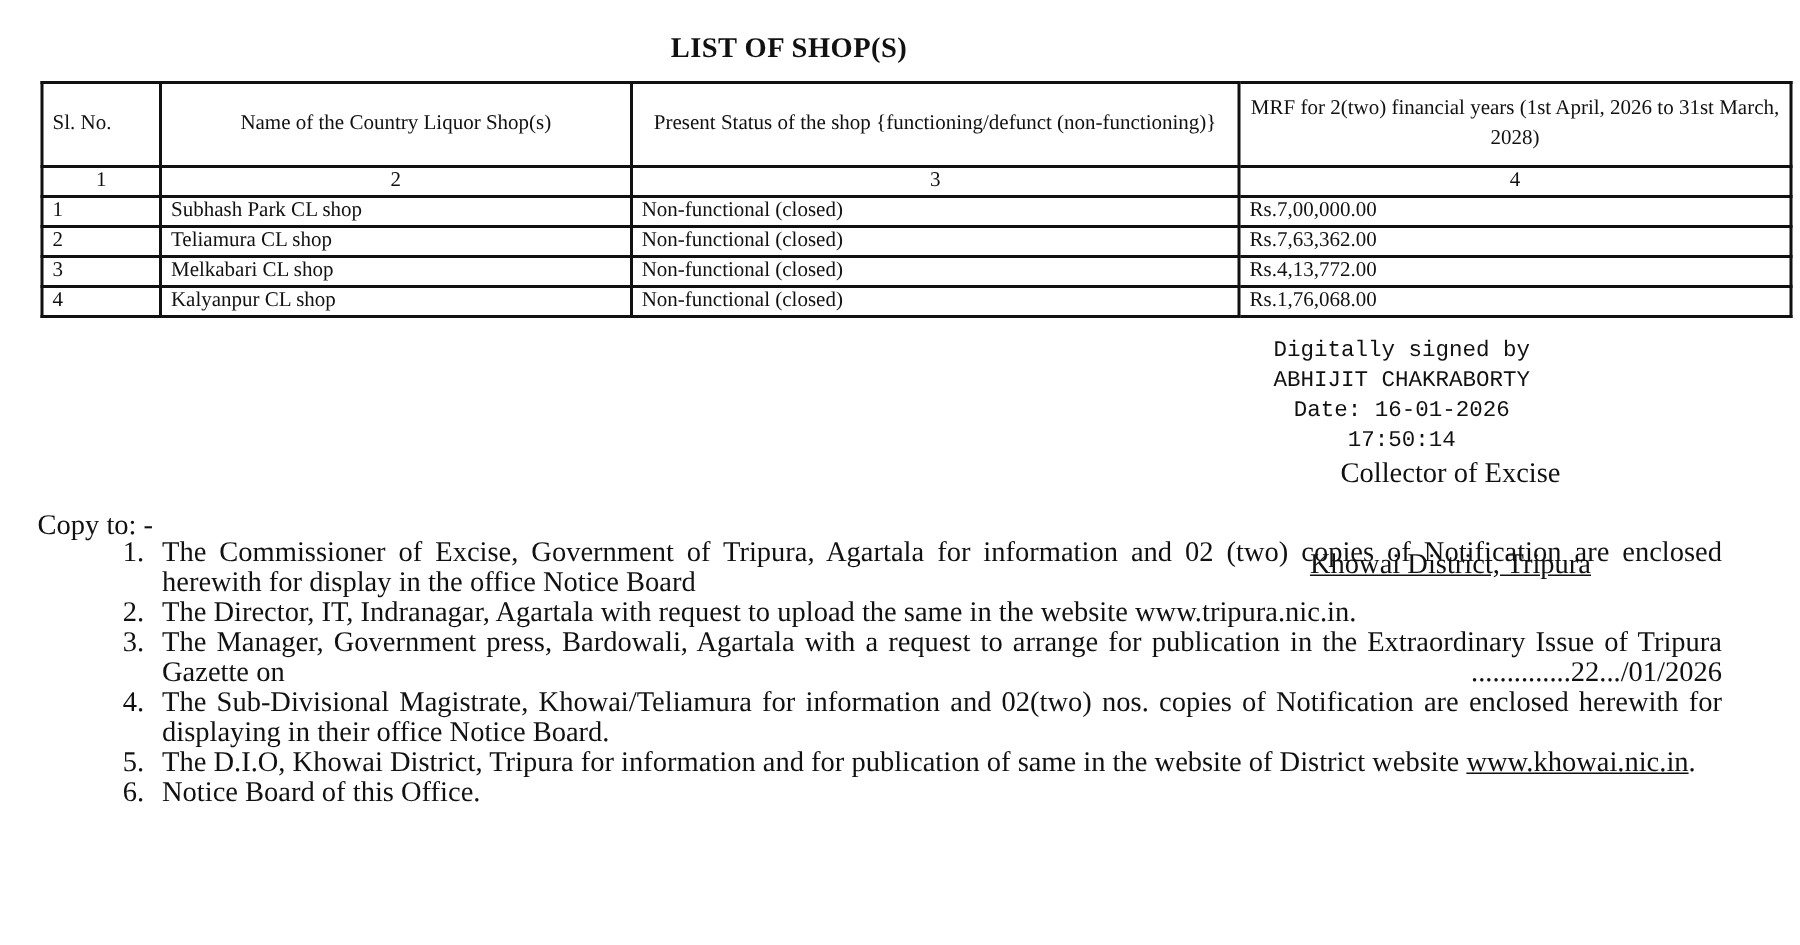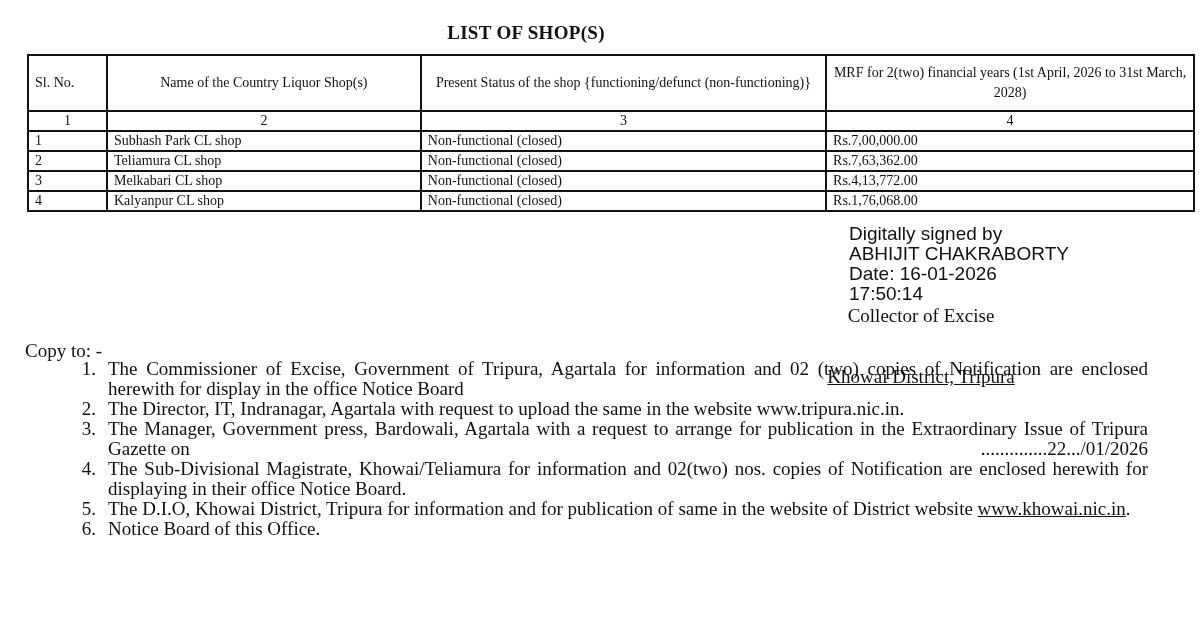--- a/index.html
+++ b/index.html
@@ -4,22 +4,22 @@
 <style>
   html, body { margin:0; padding:0; }
   body { width:1200px; height:630px; background:#ffffff; color:#111; font-family:"Liberation Serif","DejaVu Serif",serif; position:relative; overflow:hidden; }
   .title { position:absolute; top:22px; left:0; width:1052px; text-align:center; font-weight:bold; font-size:19px; letter-spacing:0.3px; }
   table.shops { position:absolute; left:27px; top:54px; width:1168px; border-collapse:collapse; font-size:14px; }
   table.shops td, table.shops th { border:2px solid #111; padding:0 6px; font-weight:normal; line-height:20px; }
   table.shops th { text-align:center; vertical-align:middle; height:54px; }
   table.shops th.sl { text-align:left; }
   table.shops tr.idx td { text-align:center; height:18px; line-height:18px; }
   table.shops tr.row td { height:18px; line-height:18px; }
-  .sig { position:absolute; left:849px; top:224px; font-family:Liberation Sans, sans-serif; font-size:19px; line-height:20px; }
-  .officer { position:absolute; left:790px; top:305px; font-size:19px; line-height:21px; text-align:center; width:262px; }
+  .sig { position:absolute; left:849px; top:224px; font-family:Liberation Mono, monospace; font-size:15px; line-height:20px;text-align:center; }
+  .officer { position:absolute; left:836px; top:305px; font-size:19px; line-height:21px; text-align:center; width:262px; }
   .officer .u { text-decoration:underline; }
   .copyto { position:absolute; left:25px; top:340px; font-size:19px; }
   ol.copies { position:absolute; left:56px; top:359px; width:1092px; margin:0; padding:0; list-style:none; font-size:19px; line-height:20px; }
   ol.copies li { position:relative; padding-left:52px; text-align:justify; }
   ol.copies li .num { position:absolute; left:0; top:0; width:40px; text-align:right; }
   .gz { display:inline-block; float:right; font-weight:normal; }
   .u { text-decoration:underline;margin-top:40px; }
 </style>
 </head>
 <body>

